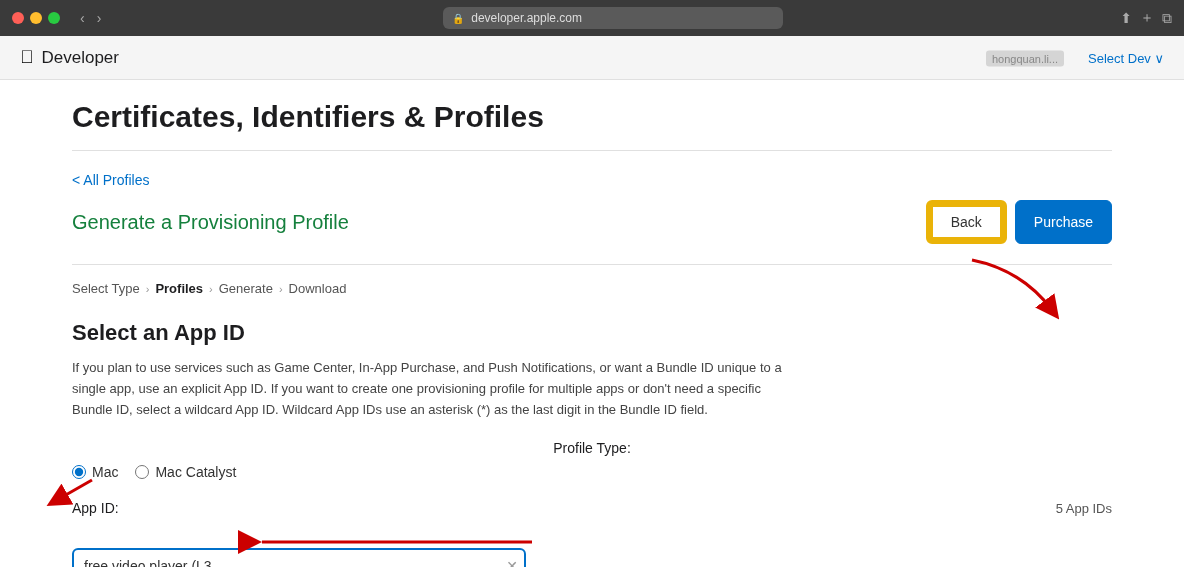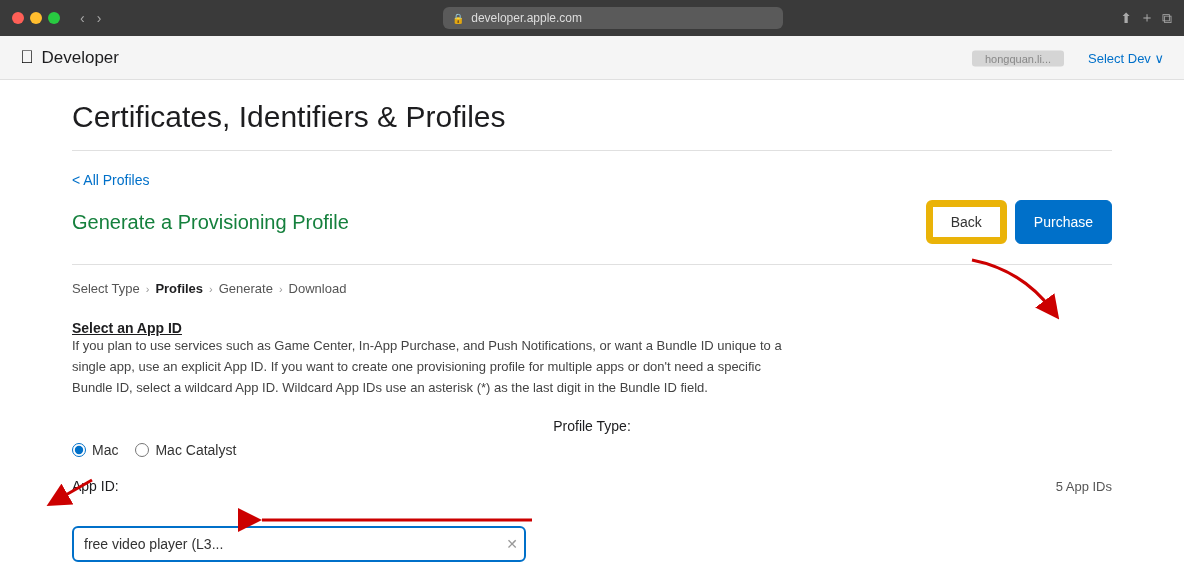--- a/index.html
+++ b/index.html
@@ -68,21 +68,21 @@
     
     .page-content {
       max-width: 1100px;
       margin: 0 auto;
       padding: 20px 30px 40px;
       position: relative;
     }
 
     .page-title {
       font-size: 30px;
-      font-weight: 400;
+      font-weight: 700;
       color: #1d1d1f;
       margin-bottom: 20px;
       border-bottom: 1px solid #e0e0e0;
       padding-bottom: 16px;
     }
 
     .back-link {
       color: #0070c9;
       font-size: 14px;
       cursor: pointer;
@@ -134,25 +134,24 @@
       gap: 6px;
       margin-bottom: 24px;
       font-size: 13px;
       color: #555;
     }
     .step { color: #555; }
     .step.active { font-weight: 600; color: #1d1d1f; }
     .step-arrow { color: #999; font-size: 11px; }
 
     .subsection-title {
-      font-size: 14px;
+      font-size: 22px;
       font-weight: 600;
       color: #1d1d1f;
-      margin-bottom: 0;
-      text-decoration: underline;
+      margin-bottom: 12px;
     }
 
     .description {
       font-size: 13px;
       color: #444;
       line-height: 1.6;
       margin-bottom: 20px;
       max-width: 720px;
     }
 
@@ -255,21 +254,21 @@
       left: 180px;
       pointer-events: none;
     }
 
     
     .user-blur {
       position: absolute;
       right: 100px;
       top: 0;
       background: rgba(200,200,200,0.7);
-      padding: 2px 13px;
+      padding: 2px 6px;
       font-size: 11px;
       color: #888;
       border-radius: 3px;
       max-width: 120px;
       overflow: hidden;
       white-space: nowrap;
     }
 
     .divider {
       border: none;

